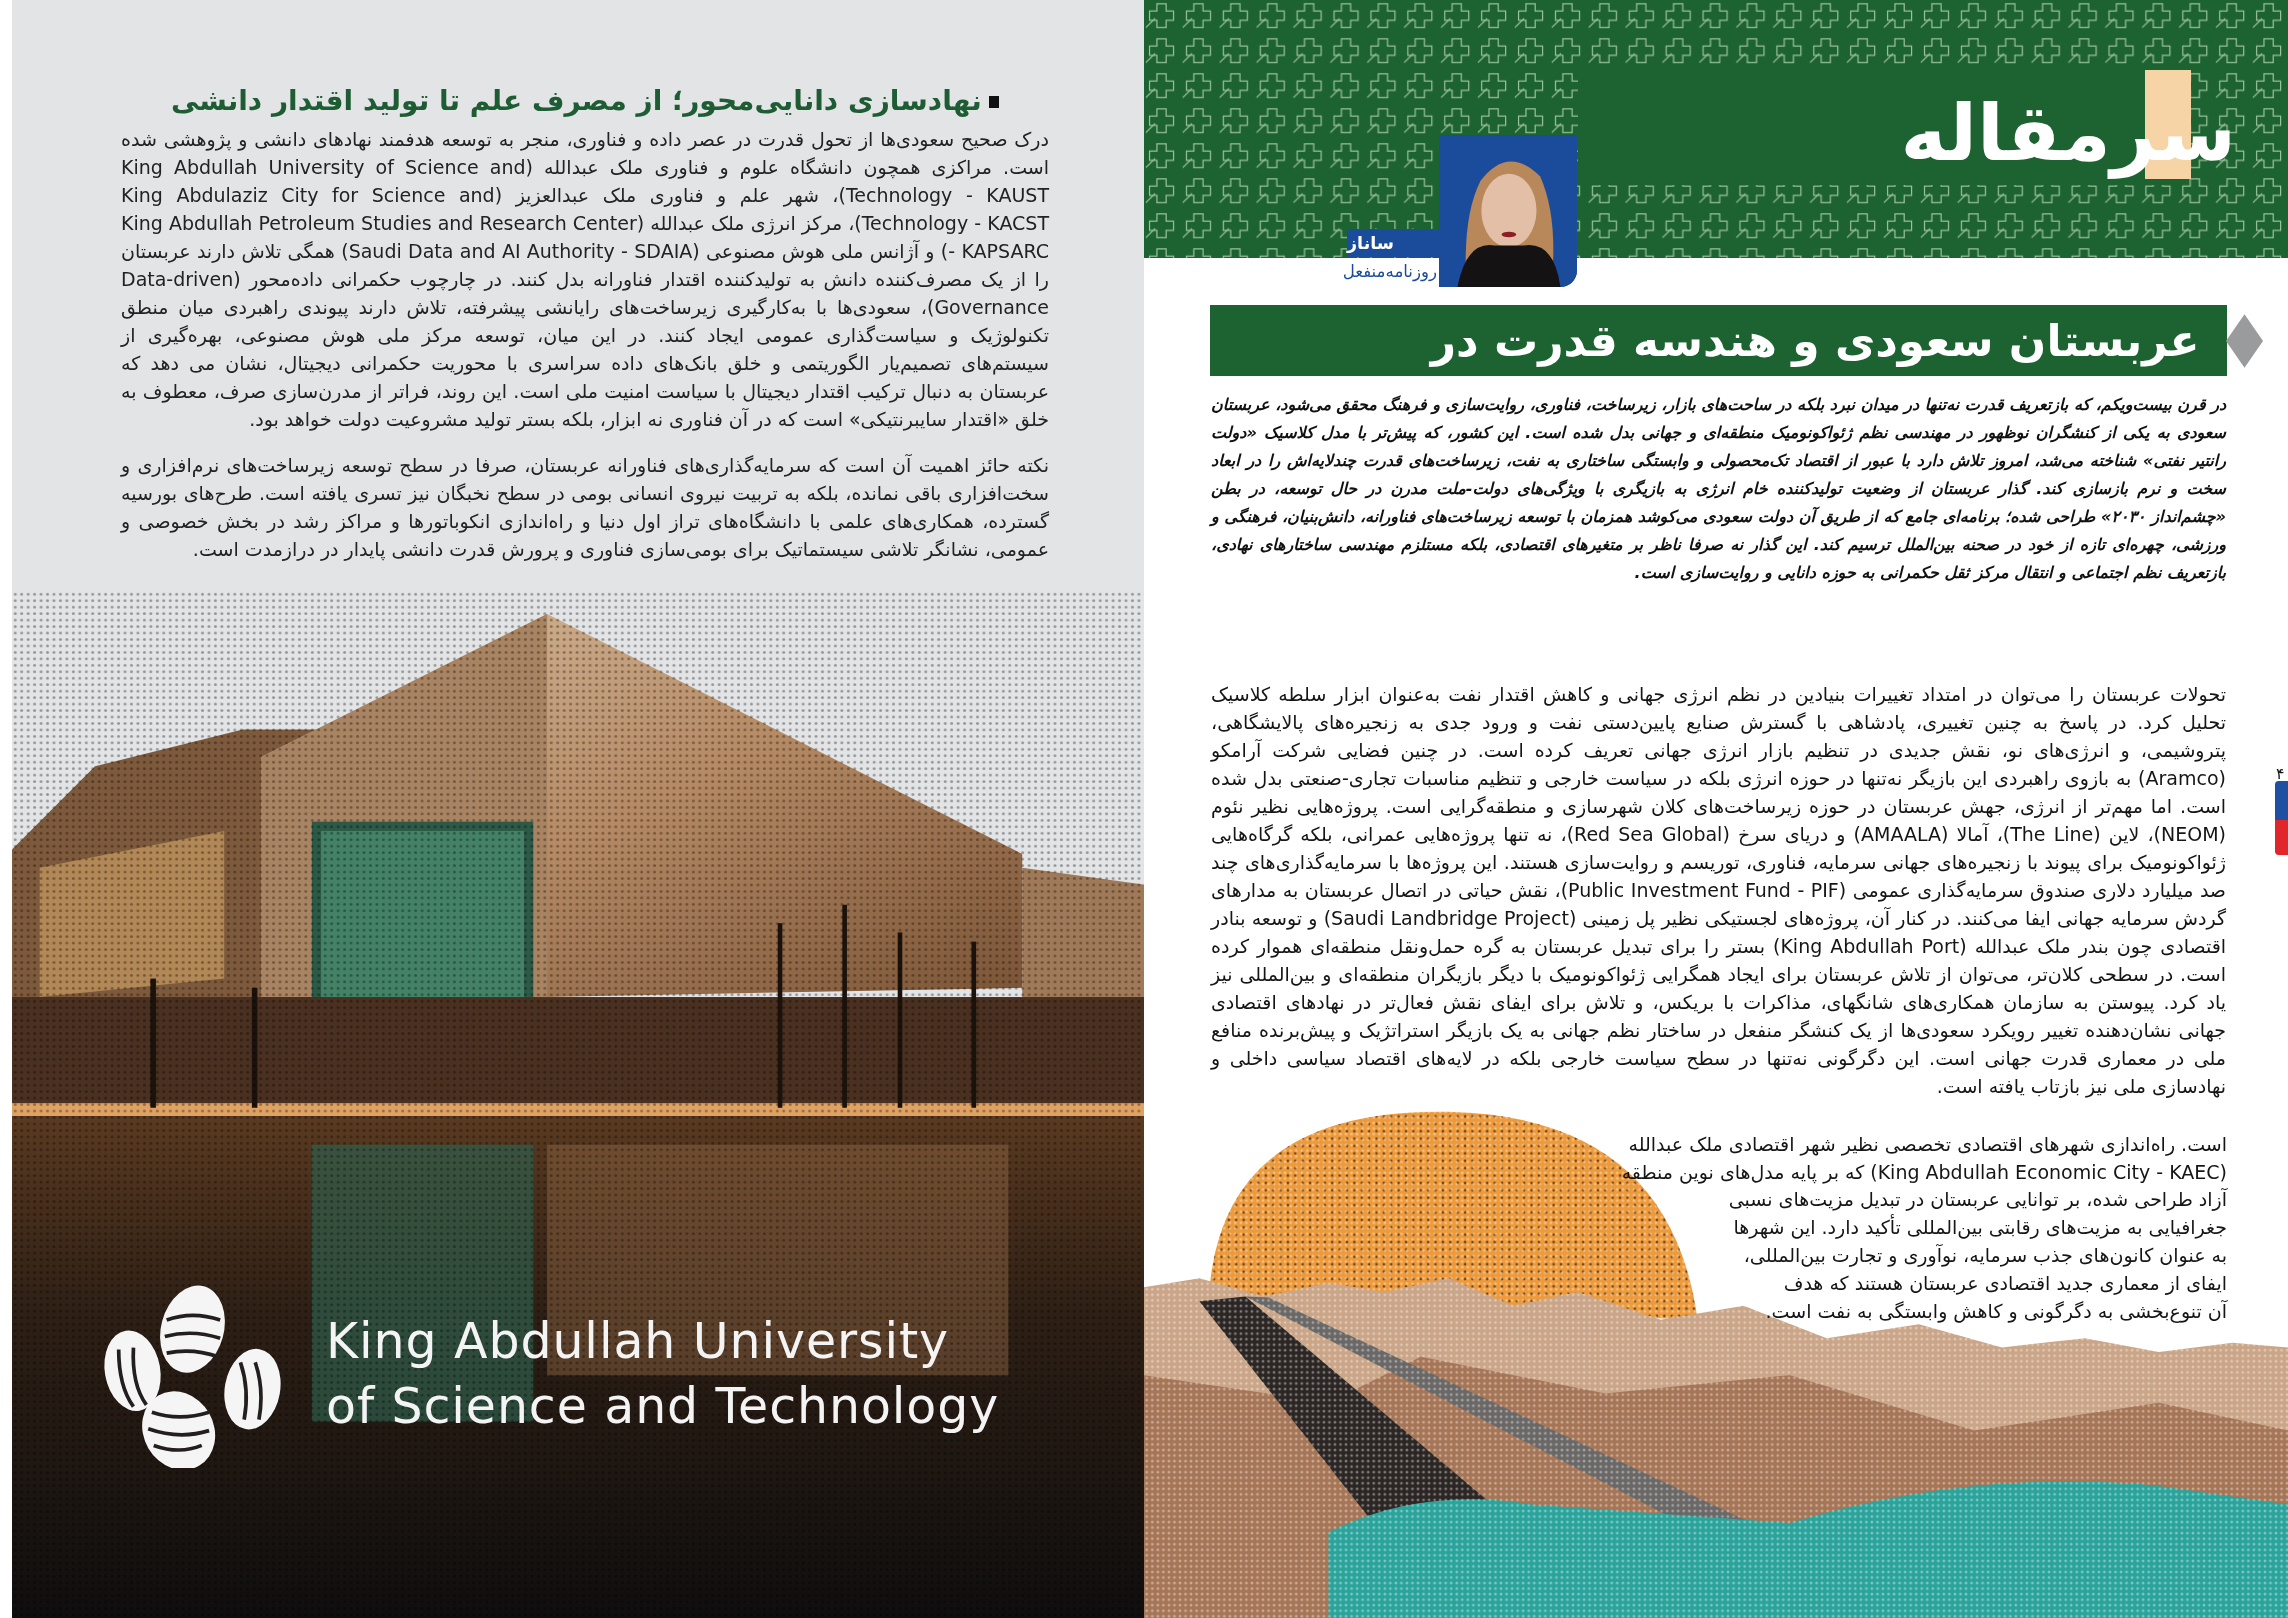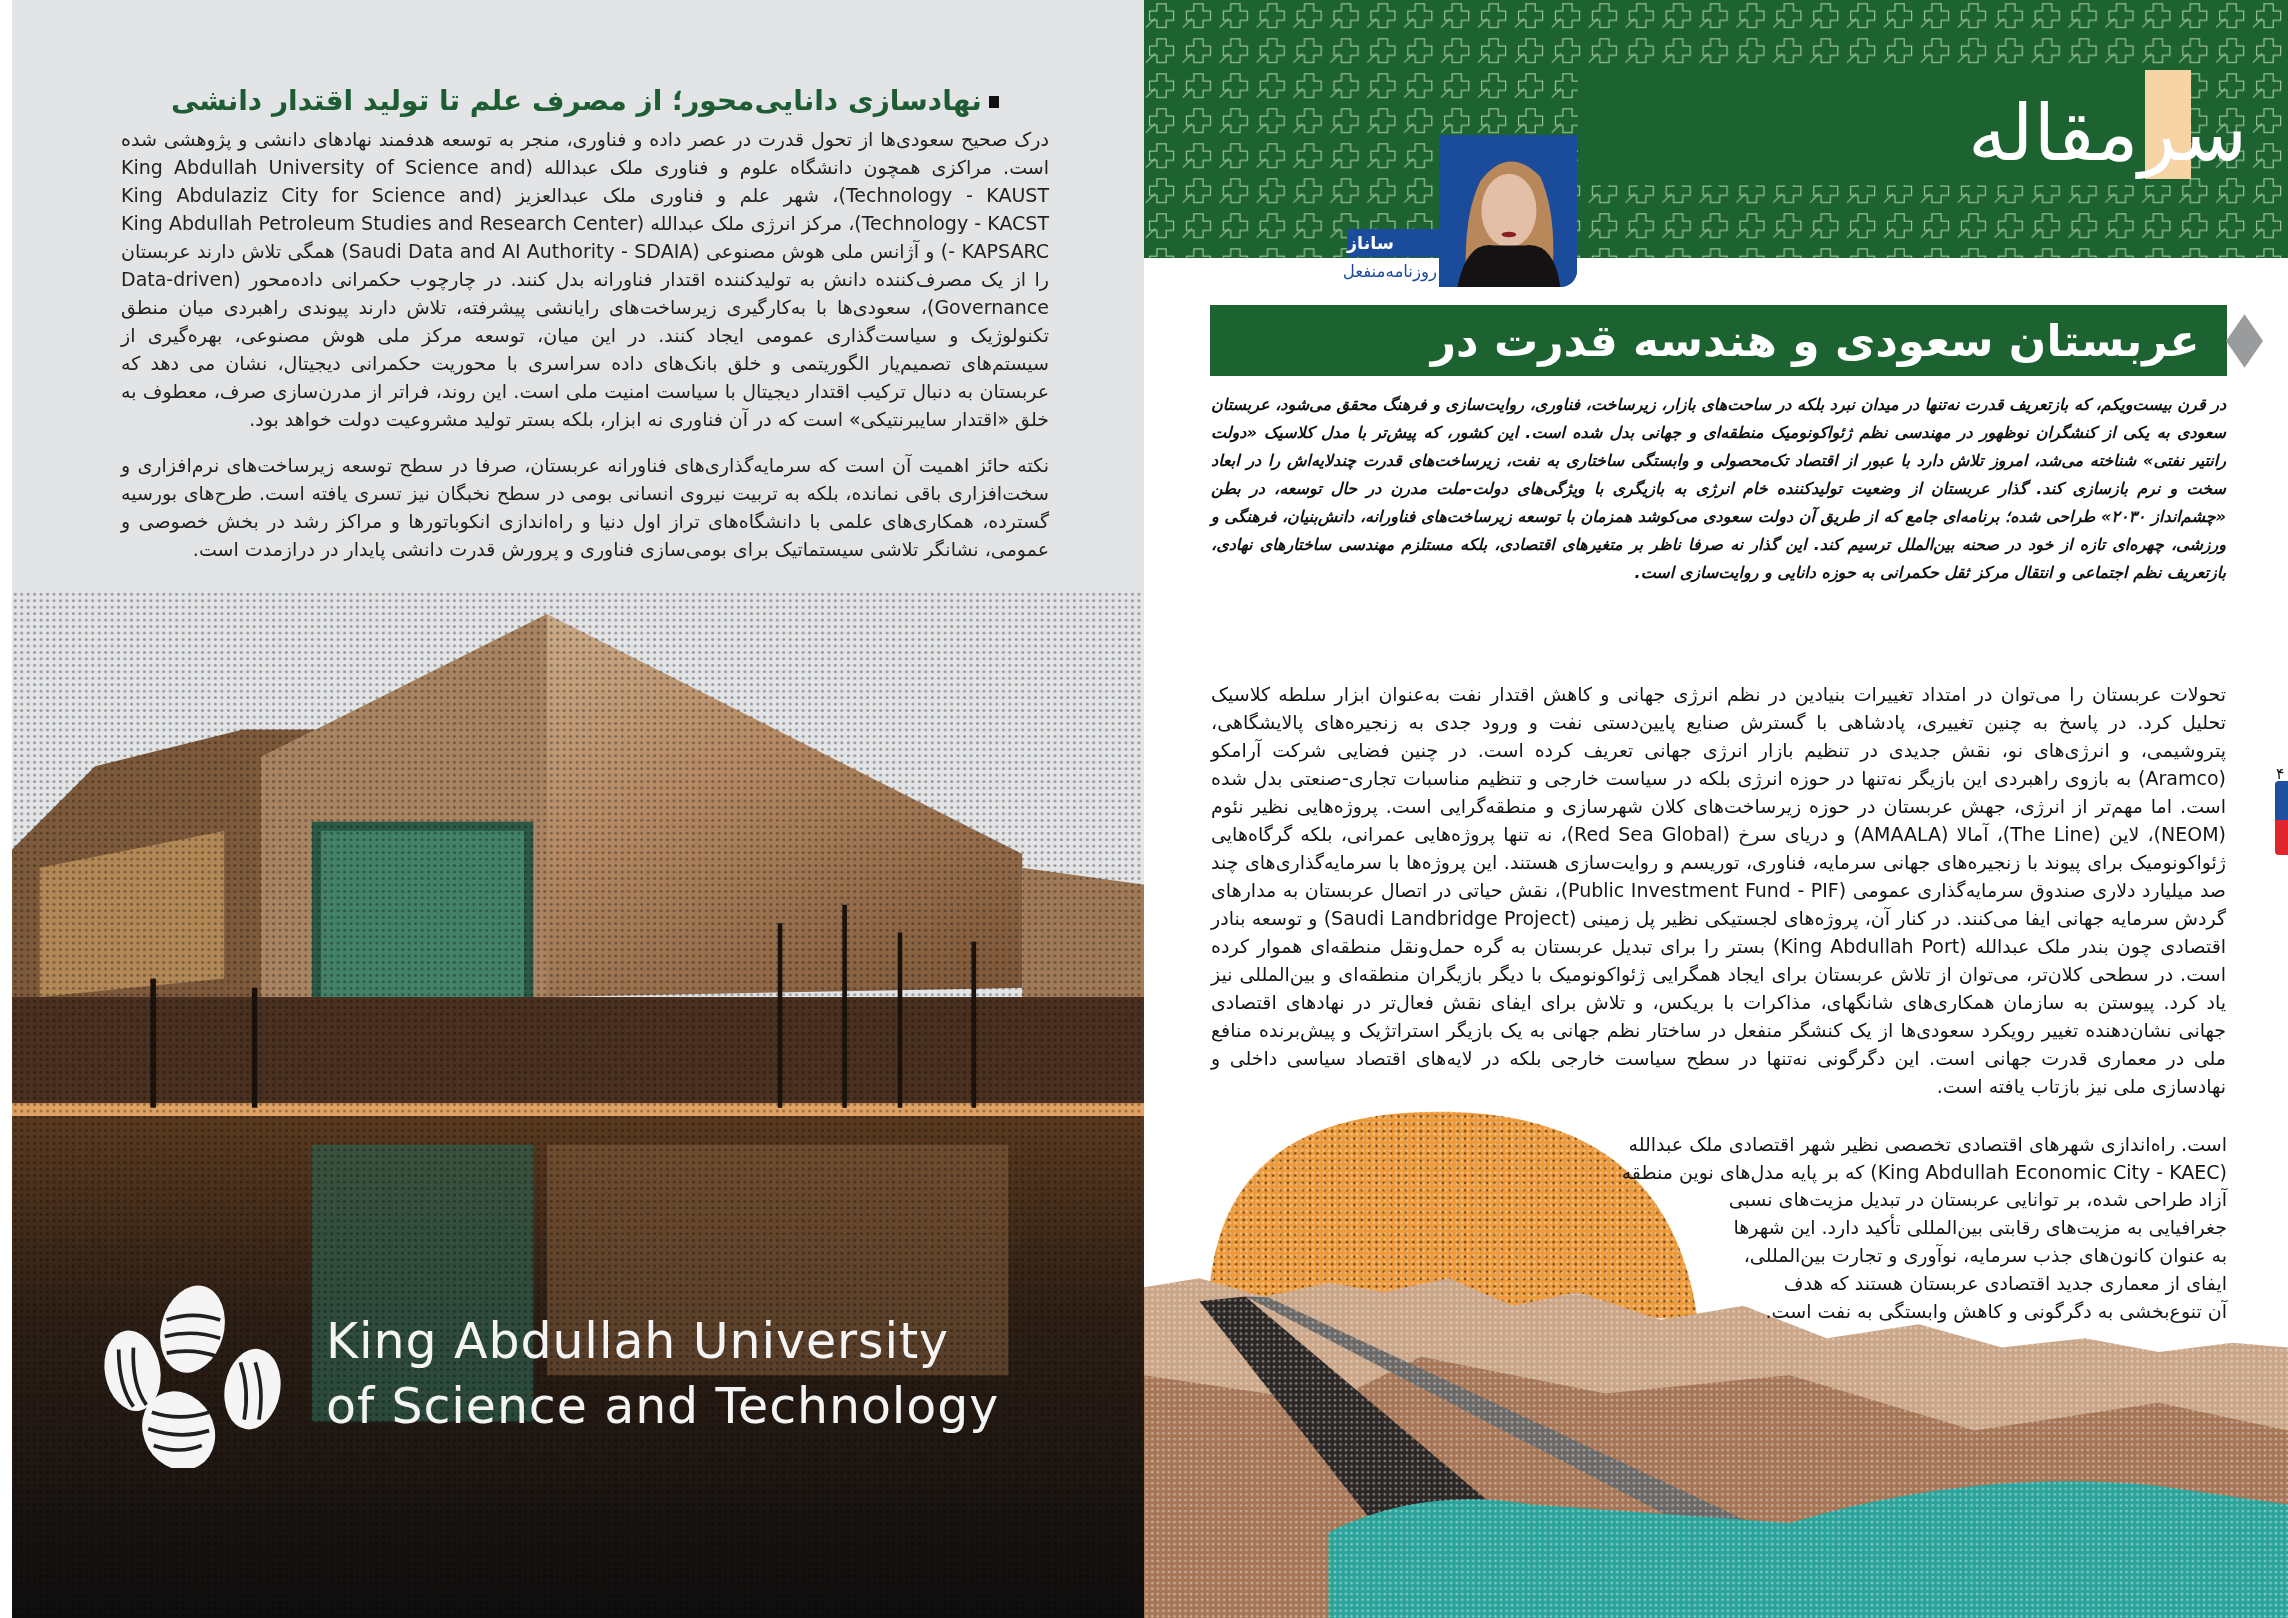--- a/index.html
+++ b/index.html
@@ -16,21 +16,21 @@
 
   .kaust-photo { position: absolute; left: 0; top: 591px; width: 1144px; height: 1028px; }
   .kaust-photo svg { width: 100%; height: 100%; display: block; }
   .kaust-logo { position: absolute; left: 79px; top: 1283px; width: 203px; height: 185px; }
   .kaust-name { position: absolute; left: 314px; top: 1309px; color: #f4f4f4; font-family: "DejaVu Sans", sans-serif; font-size: 49px; line-height: 65px; letter-spacing: 0.9px; direction: ltr; text-align: left; }
 
   
   .right-page { position: absolute; left: 1144px; top: 0; width: 1144px; height: 1619px; background: #fff; overflow: hidden; }
   .banner { position: absolute; left: 0; top: 0; width: 1144px; height: 258px; background: #1d6231; }
   .banner svg.pattern { position: absolute; inset: 0; width: 100%; height: 100%; }
-  .section-label { position: absolute; right: 41px; top: 92px; height: 83px; direction: rtl; color: #fff; font-weight: normal; font-size: 78px; line-height: 83px; letter-spacing: 5.5px; }
+  .section-label { position: absolute; right: 52px; top: 92px; height: 83px; direction: rtl; color: #fff; font-weight: bold; font-size: 78px; line-height: 83px; letter-spacing: 5.5px; }
   .section-block { position: absolute; left: 1001px; top: 70px; width: 46px; height: 109px; background: #f6d4a6; }
   .section-label-wrap { position: absolute; left: 434px; top: 65px; width: 591px; height: 120px; background: #1d6231; }
 
   .author-photo { position: absolute; left: 295px; top: 135px; width: 138px; height: 152px; background: #1b4c9b; border-radius: 0 0 16.6px 0; overflow: hidden; }
   .author-photo svg { width: 100%; height: 100%; display: block; }
   .author-name { position: absolute; left: 203px; top: 229px; width: 92px; height: 28px; background: #1b4c9b; color: #fff; font-weight: bold; font-size: 17.5px; line-height: 28px; text-align: left; direction: rtl; }
   .author-role { position: absolute; left: 134px; top: 260px; width: 159px; color: #1b4c9b; font-size: 16.6px; line-height: 24px; text-align: right; direction: rtl; letter-spacing: 2.8px; }
 
   .headline-bar { position: absolute; left: 66px; top: 305px; width: 1017px; height: 71px; background: #1d6231; }
   .headline { position: absolute; left: 66px; top: 305px; width: 997px; height: 71px; color: #fff; font-weight: bold; font-size: 44px; line-height: 71px; text-align: right; direction: rtl; padding-right: 7.4px; }

